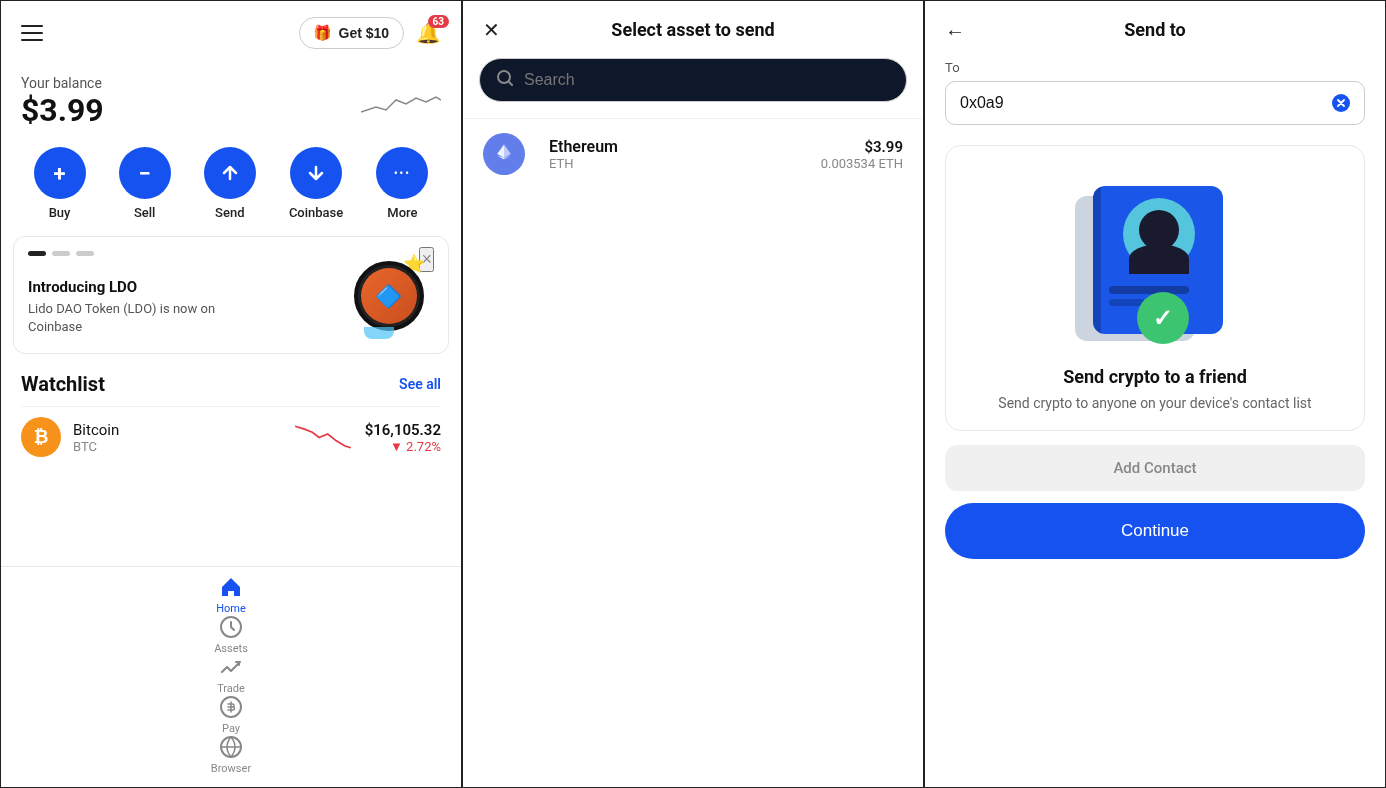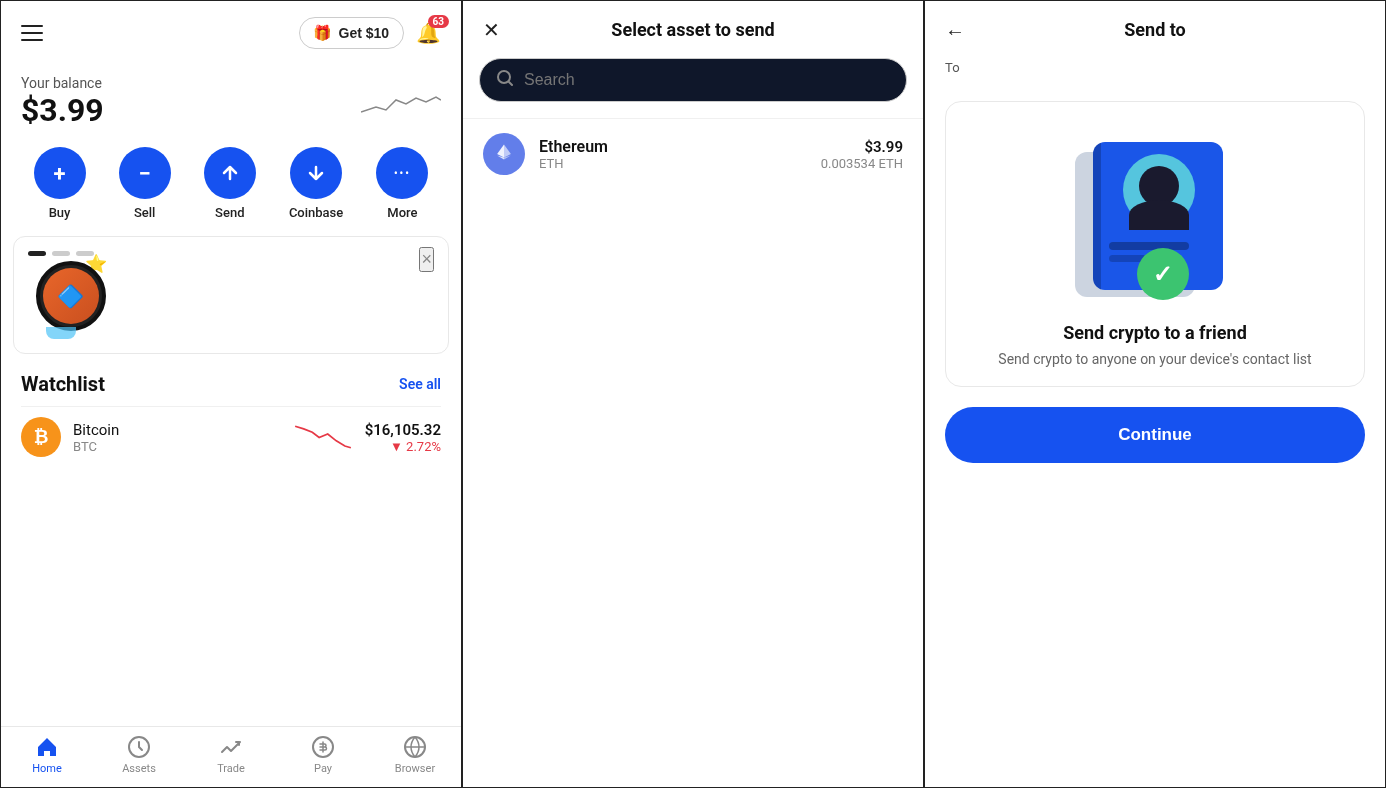--- a/index.html
+++ b/index.html
@@ -304,20 +304,21 @@
       color: #e63946;
     }
 
     .bottom-nav {
       margin-top: auto;
       border-top: 1px solid #e8e8e8;
       display: flex;
       align-items: center;
       justify-content: space-around;
       padding: 8px 0 12px;
+      flex-direction: column;
     }
     .nav-item {
       display: flex;
       flex-direction: column;
       align-items: center;
       gap: 3px;
       cursor: pointer;
       min-width: 60px;
     }
     .nav-label {
@@ -370,21 +371,21 @@
       border: none;
       background: transparent;
       font-size: 16px;
       color: #999;
       outline: none;
       width: 100%;
     }
     .asset-item {
       display: flex;
       align-items: center;
-      gap: 14px;
+      gap: 24px;
       padding: 14px 20px;
       border-top: 1px solid #f0f0f0;
     }
     .eth-icon {
       width: 42px;
       height: 42px;
       border-radius: 50%;
       background: #627eea;
       display: flex;
       align-items: center;
@@ -518,21 +519,21 @@
       font-weight: 500;
     }
     .continue-btn {
       margin: 12px 20px 16px;
       background: #1652f0;
       color: #fff;
       border: none;
       border-radius: 30px;
       padding: 18px;
       font-size: 17px;
-      font-weight: 700;
+      font-weight: 400;
       width: calc(100% - 40px);
       cursor: pointer;
       text-align: center;
     }
 
     
     .mini-chart-down {
       stroke: #e63946;
       fill: none;
       stroke-width: 2;
@@ -609,20 +610,24 @@
     </div>
   </div>
 
   <div class="promo-card">
     <div class="promo-dots">
       <div class="promo-dot active"></div>
       <div class="promo-dot inactive"></div>
       <div class="promo-dot inactive"></div>
     </div>
     <button class="promo-close">×</button>
+    <div class="promo-content">
+      <div class="promo-title">Introducing LDO</div>
+      <div class="promo-desc">Lido DAO Token (LDO) is now on Coinbase</div>
+    </div>
     <div class="ldo-illustration">
       <span class="ldo-star">⭐</span>
       <div class="ldo-circle">
         <div class="ldo-inner">
           <span class="ldo-drop">🔷</span>
         </div>
       </div>
       <div class="ldo-base"></div>
     </div>
   </div>
@@ -721,20 +726,29 @@
 </div>
 
 <div class="panel panel-right">
   <div class="right-header">
     <button class="right-back-btn">←</button>
     <span class="right-title">Send to</span>
   </div>
 
   <div class="to-section">
     <div class="to-label">To</div>
+    <div class="to-input-wrap">
+      <input class="to-input" type="text" value="0x0a9" style="">
+      <button class="to-clear-btn">
+        <svg width="18" height="18" viewBox="0 0 18 18" fill="none">
+          <circle cx="9" cy="9" r="9" fill="#1652f0"></circle>
+          <path d="M6 6l6 6M12 6l-6 6" stroke="white" stroke-width="1.8" stroke-linecap="round"></path>
+        </svg>
+      </button>
+    </div>
   </div>
 
   <div class="send-friend-card">
 
     <div style="position:relative;width:180px;height:190px;margin-bottom:10px;">
 
       <div style="position:absolute;top:30px;left:10px;width:120px;height:145px;background:#ccd4e0;border-radius:12px;"></div>
 
       <div style="position:absolute;top:20px;left:28px;width:130px;height:148px;background:#1a56e8;border-radius:12px;overflow:hidden;">
 
@@ -750,15 +764,18 @@
         <div style="position:absolute;bottom:40px;left:16px;width:80px;height:8px;background:rgba(0,0,0,0.3);border-radius:4px;"></div>
         <div style="position:absolute;bottom:28px;left:16px;width:55px;height:7px;background:rgba(0,0,0,0.2);border-radius:4px;"></div>
       </div>
 
       <div class="contact-check-circle" style="position:absolute;bottom:12px;left:72px;width:52px;height:52px;background:#3cc470;border-radius:50%;display:flex;align-items:center;justify-content:center;font-size:24px;color:#fff;">✓</div>
     </div>
     <div class="send-friend-title">Send crypto to a friend</div>
     <div class="send-friend-desc">Send crypto to anyone on your device's contact list</div>
   </div>
 
+  <div class="add-contact-btn-stub">
+    <span>Add Contact</span>
+  </div>
 
   <button class="continue-btn">Continue</button>
 </div>
 
 </body></html>

